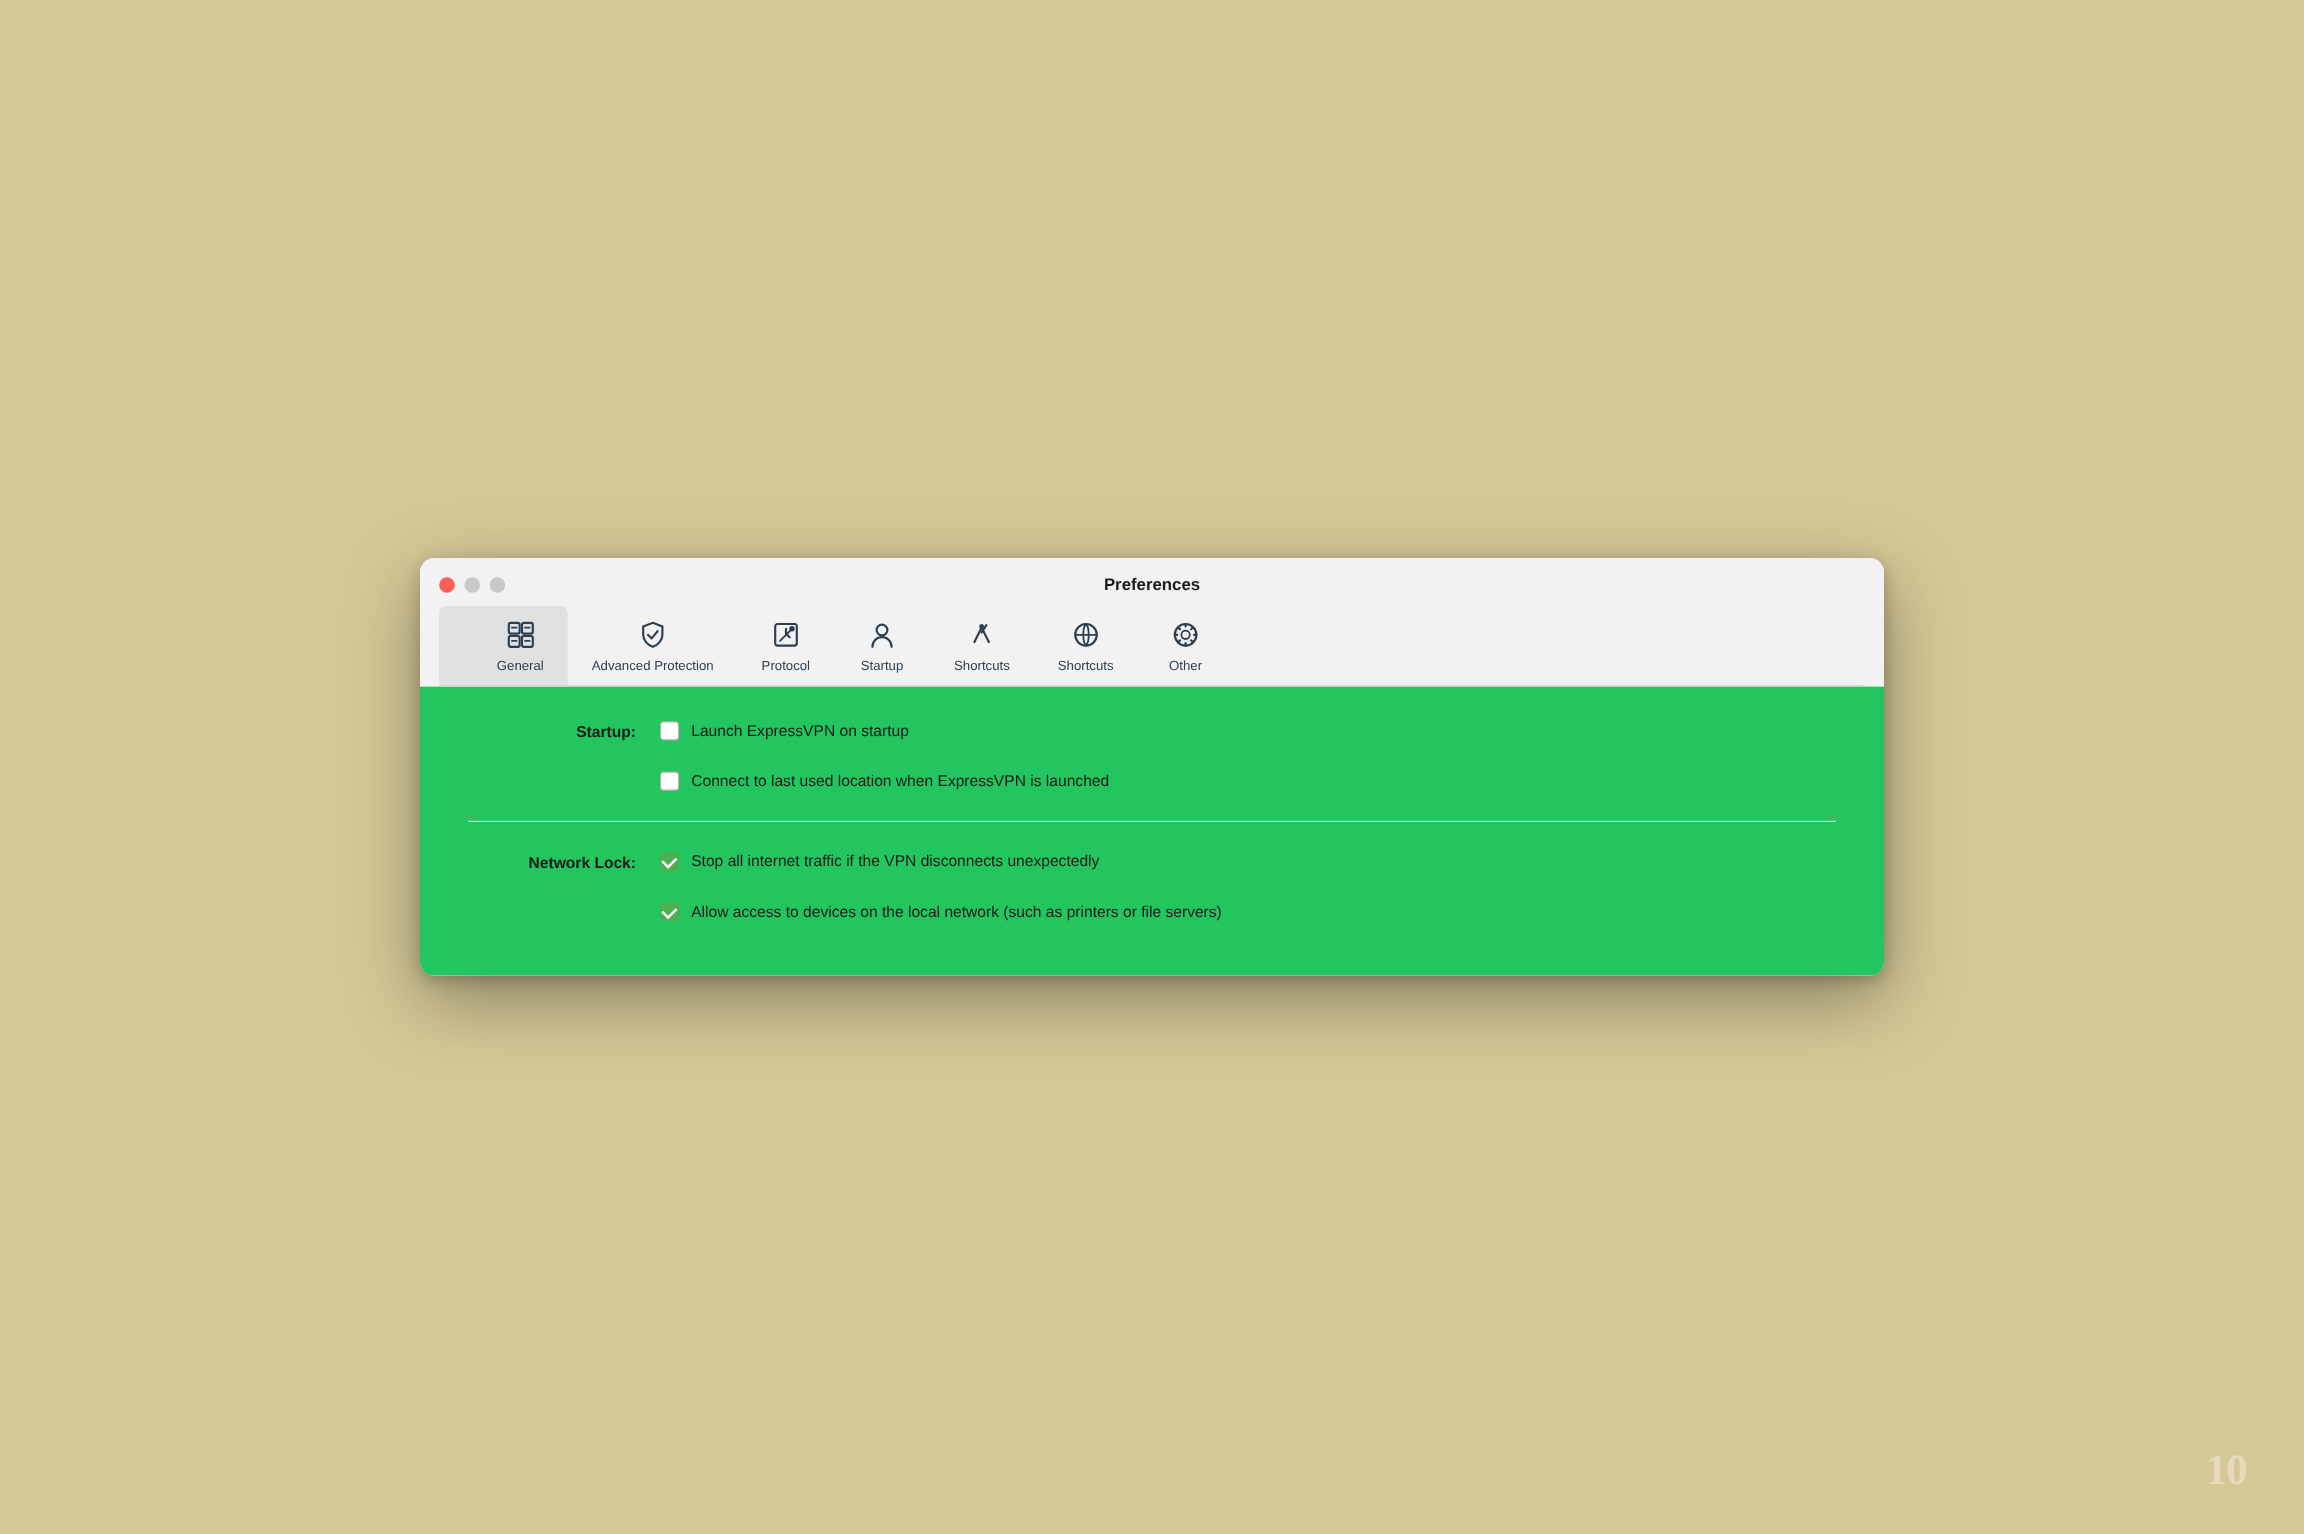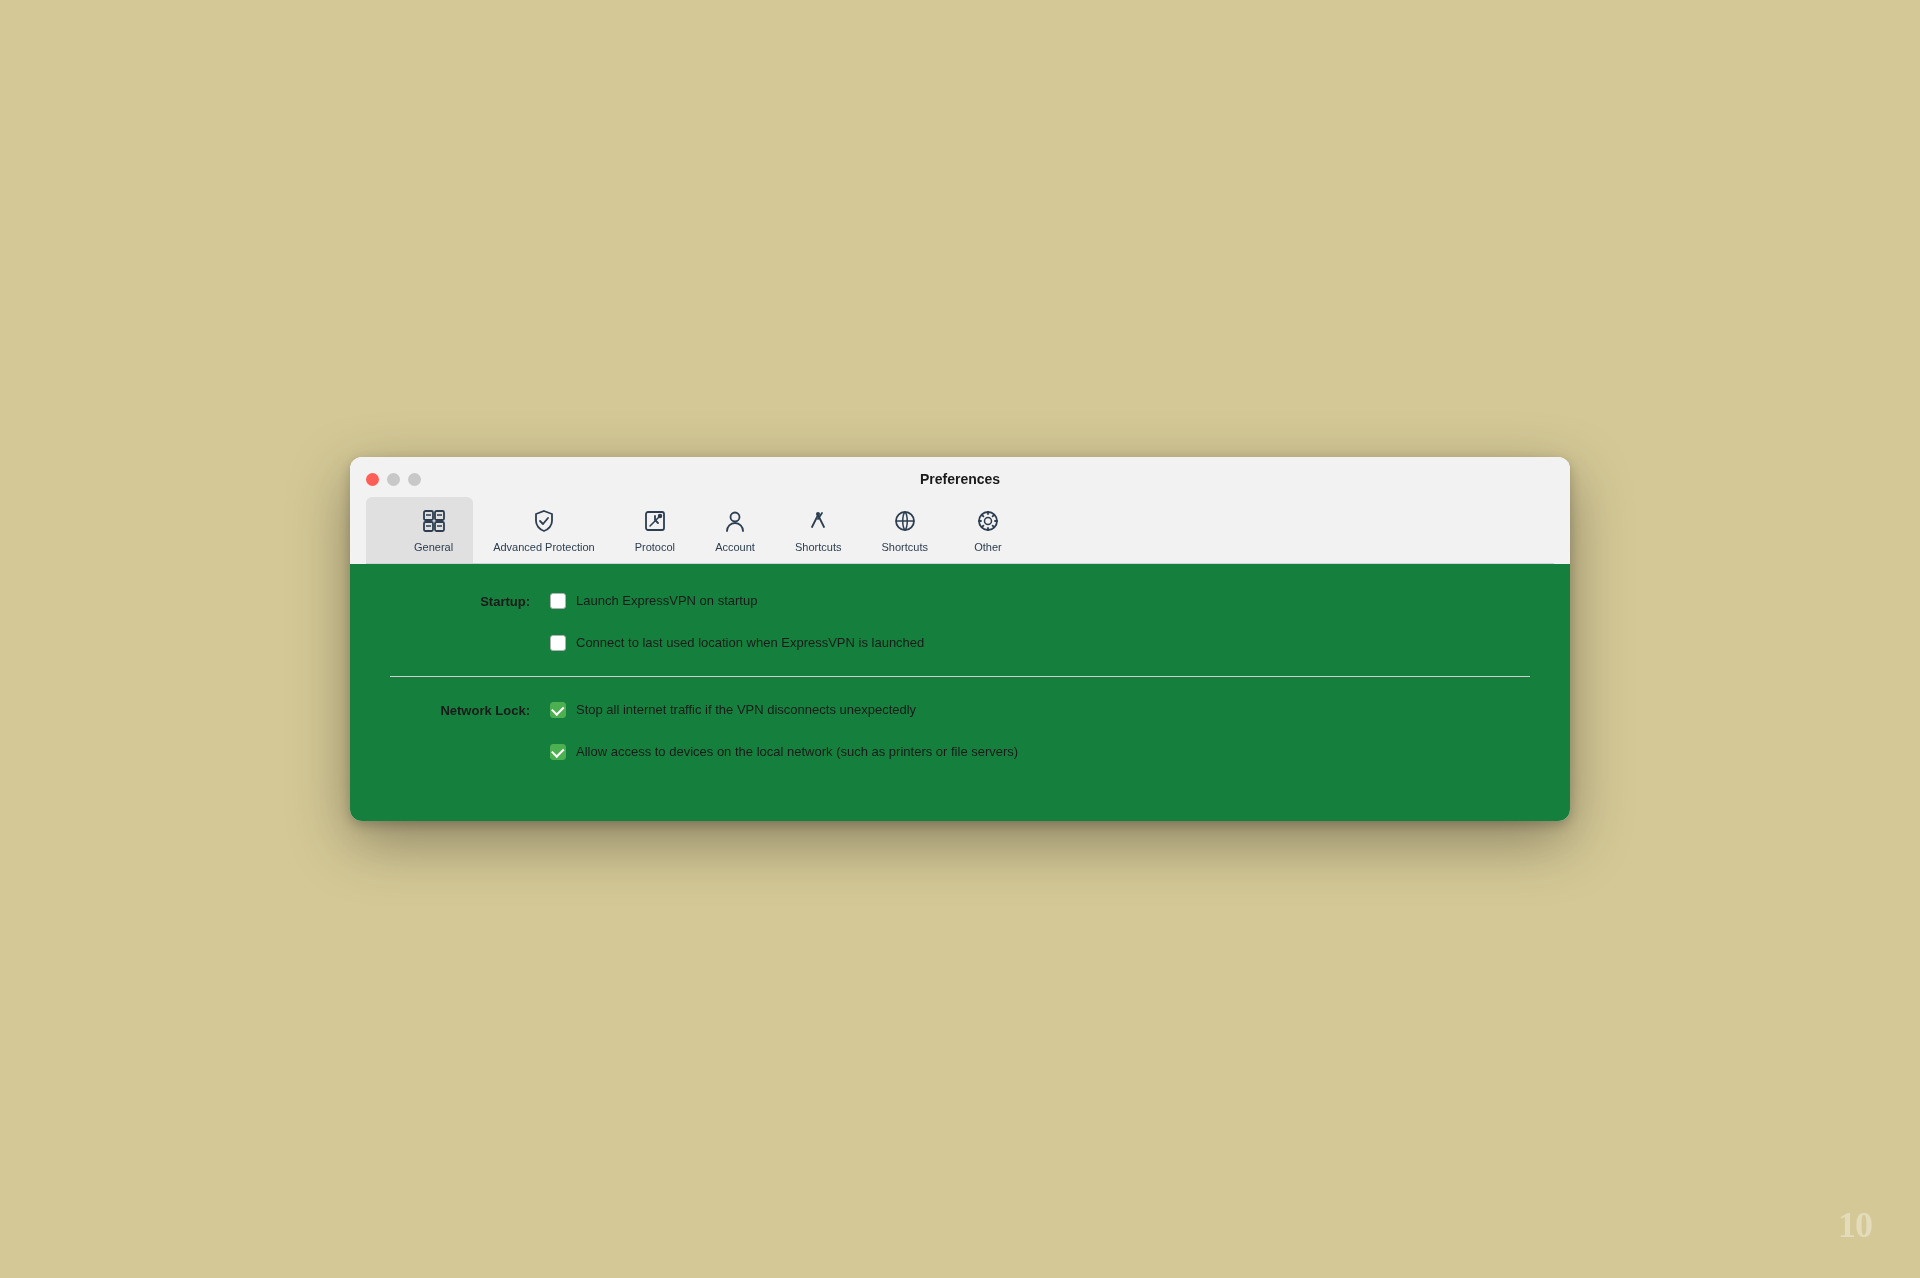--- a/index.html
+++ b/index.html
@@ -89,22 +89,22 @@
     }
 
     .tab-label {
       font-size: 11px;
       color: #2c3e50;
       font-weight: 400;
       white-space: nowrap;
     }
 
     .content {
-      padding: 28px 40px 36px 40px;
-      background: #15803d;
+      padding: 28px 40px 20px 40px;
+      background: #22c55e;
     }
 
     .section {
       margin-bottom: 24px;
     }
 
     .section-row {
       display: flex;
       align-items: flex-start;
       margin-bottom: 16px;
@@ -249,21 +249,21 @@
         <span class="tab-label">Protocol</span>
       </div>
 
       <div class="tab-item">
         <div class="tab-icon">
           <svg viewBox="0 0 28 28">
             <circle cx="14" cy="10" r="4.5" stroke="#2c3e50" stroke-width="1.8"></circle>
             <path d="M6 24 C6 19.5 9.5 16 14 16 C18.5 16 22 19.5 22 24" stroke="#2c3e50" stroke-width="1.8" stroke-linecap="round"></path>
           </svg>
         </div>
-        <span class="tab-label">Account</span>
+        <span class="tab-label">Startup</span>
       </div>
 
       <div class="tab-item">
         <div class="tab-icon">
           <svg viewBox="0 0 28 28">
             <path d="M8 20 L14 8 L20 20" stroke="#2c3e50" stroke-width="1.8" stroke-linecap="round" stroke-linejoin="round"></path>
             <circle cx="14" cy="7" r="2" fill="#2c3e50" stroke="none"></circle>
             <path d="M14 12 L18 6" stroke="#2c3e50" stroke-width="1.8" stroke-linecap="round"></path>
           </svg>
         </div>

